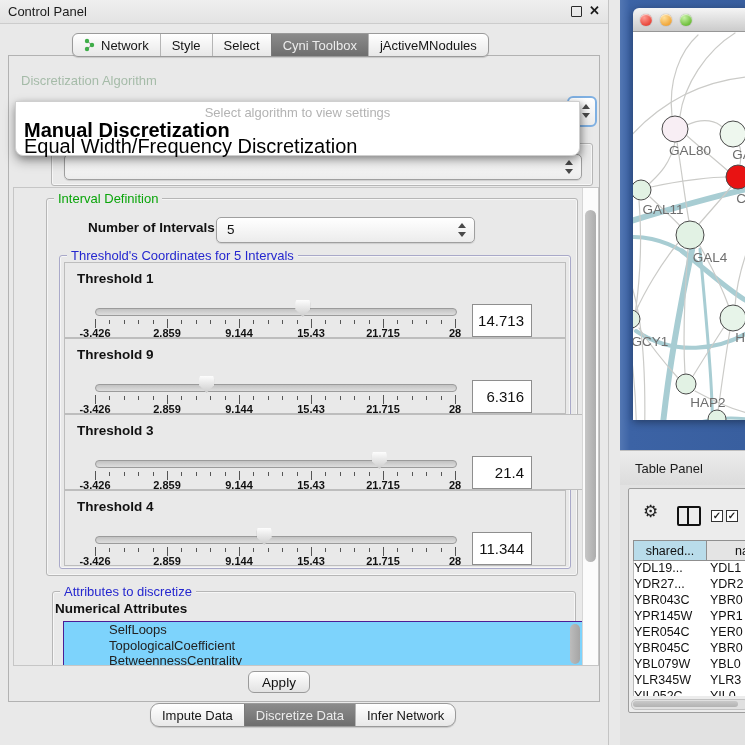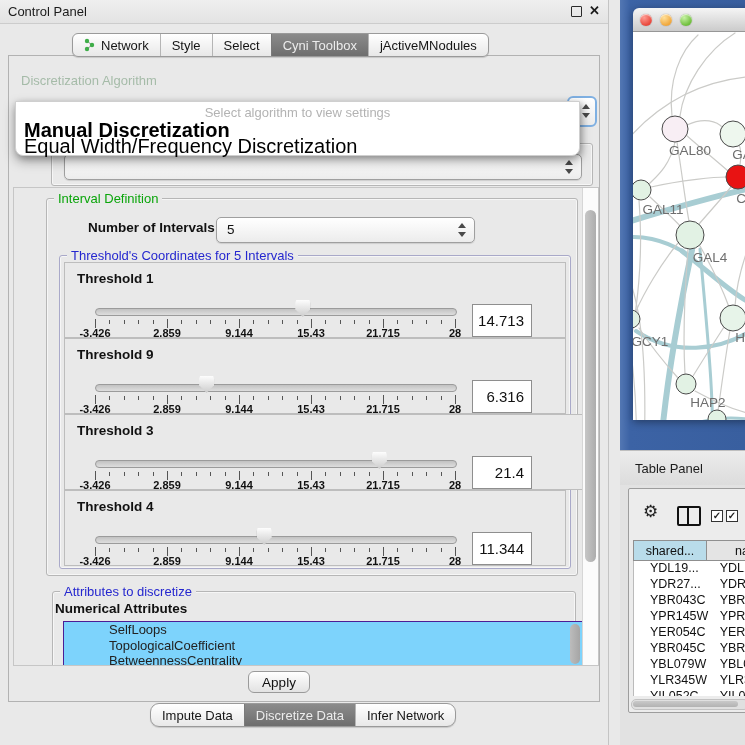--- a/index.html
+++ b/index.html
@@ -82,21 +82,21 @@
   .cbox{position:absolute;top:21px;width:10px;height:10px;border:1.5px solid #333;font-size:10px;line-height:10px;text-align:center;color:#222;font-weight:bold;background:#fff;}
   .cb1{left:82px;} .cb2{left:97px;}
   .tp-table{position:absolute;left:4px;top:51px;width:150px;}
   .tp-header{display:flex;height:21px;}
   .tp-hcell{border:1px solid #8f8f8f;border-left-width:0;font-size:12.5px;text-align:center;line-height:20px;color:#111;}
   .tp-hcell:first-child{border-left-width:1px;background:#b9dcea;width:72px;}
   .tp-hcell:last-child{background:#e4e4e4;width:70px;}
   .tp-rows{height:135px;overflow:hidden;background:#fff;border-left:1px solid #bbb;}
   .tp-row{display:flex;height:16px;font-size:12.5px;color:#111;}
   .tp-cell{white-space:nowrap;overflow:hidden;}
-  .tp-cell.c1{width:66px;padding-left:16px;}
+  .tp-cell.c1{width:66px;padding-left:0;}
   .tp-cell.c2{width:70px;padding-left:10px;}
   .hscroll{position:absolute;left:2px;top:210px;width:116px;height:9px;background:#e0e0e0;border:1px solid #c2c2c2;border-radius:5px;}
   .hthumb{position:absolute;left:1px;top:1px;width:105px;height:6px;border-radius:4px;background:linear-gradient(#c9c9c9,#b2b2b2);}
 </style>
 </head>
 <body>
 
 <div class="cp">
   <div class="cp-titlebar">
     <span class="cp-title">Control Panel</span>

